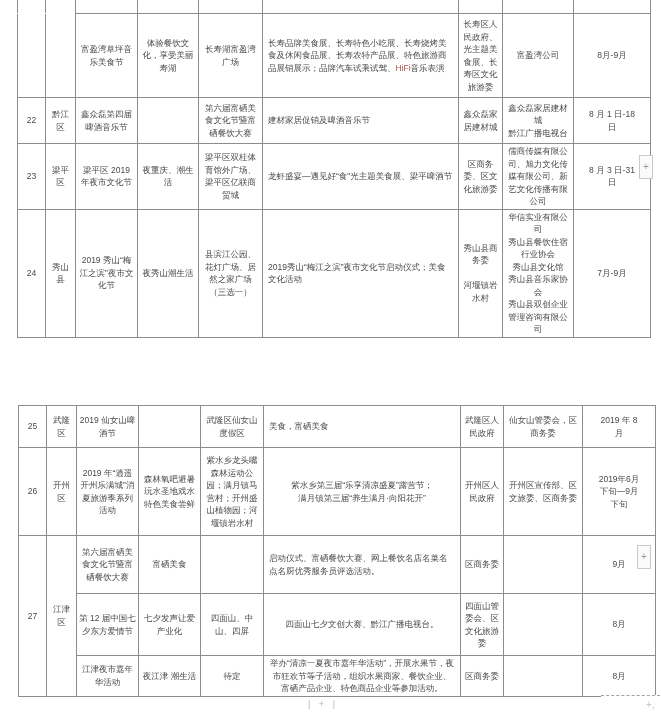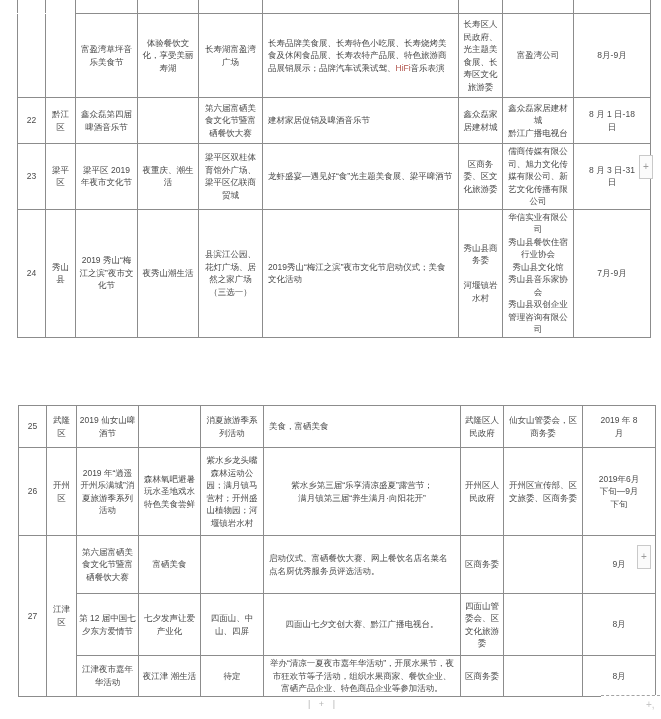--- a/index.html
+++ b/index.html
@@ -141,21 +141,21 @@
     <col style="width:43px">
       <col style="width:79px">
       <col style="width:73px">
   </colgroup>
   <tbody>
       <tr style="height:42px">
     <td>25</td>
     <td>武隆区</td>
     <td>2019 仙女山啤酒节</td>
     <td></td>
-    <td>消夏旅游季系列活动</td>
+    <td>武隆区仙女山度假区</td>
     <td class="content">美食，富硒美食</td>
     <td>武隆区人民政府</td>
     <td>仙女山管委会，区商务委</td>
     <td>2019 年 8
 月</td>
   </tr>
   <tr style="height:88px">
     <td>26</td>
     <td>开州区</td>
     <td>2019 年“逍遥开州乐满城”消夏旅游季系列活动</td>

